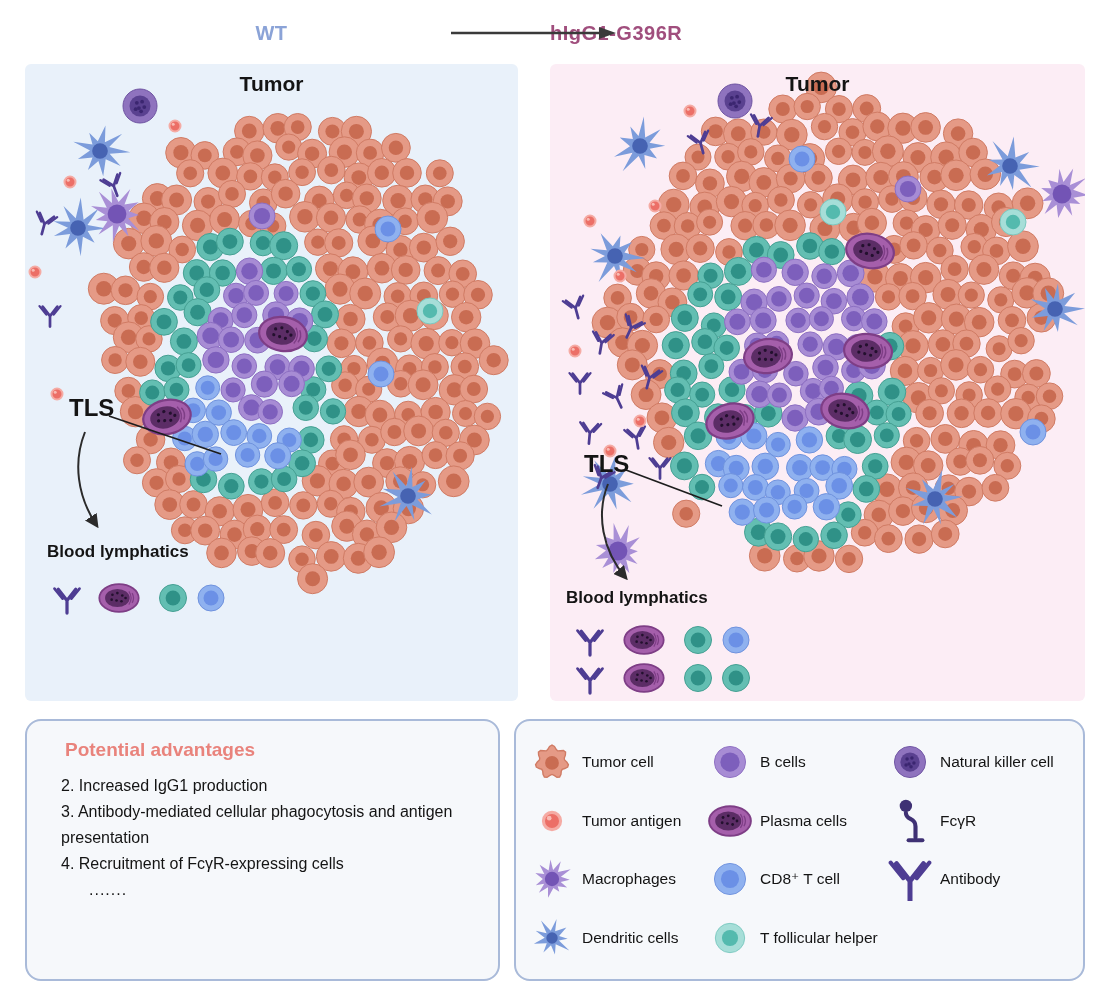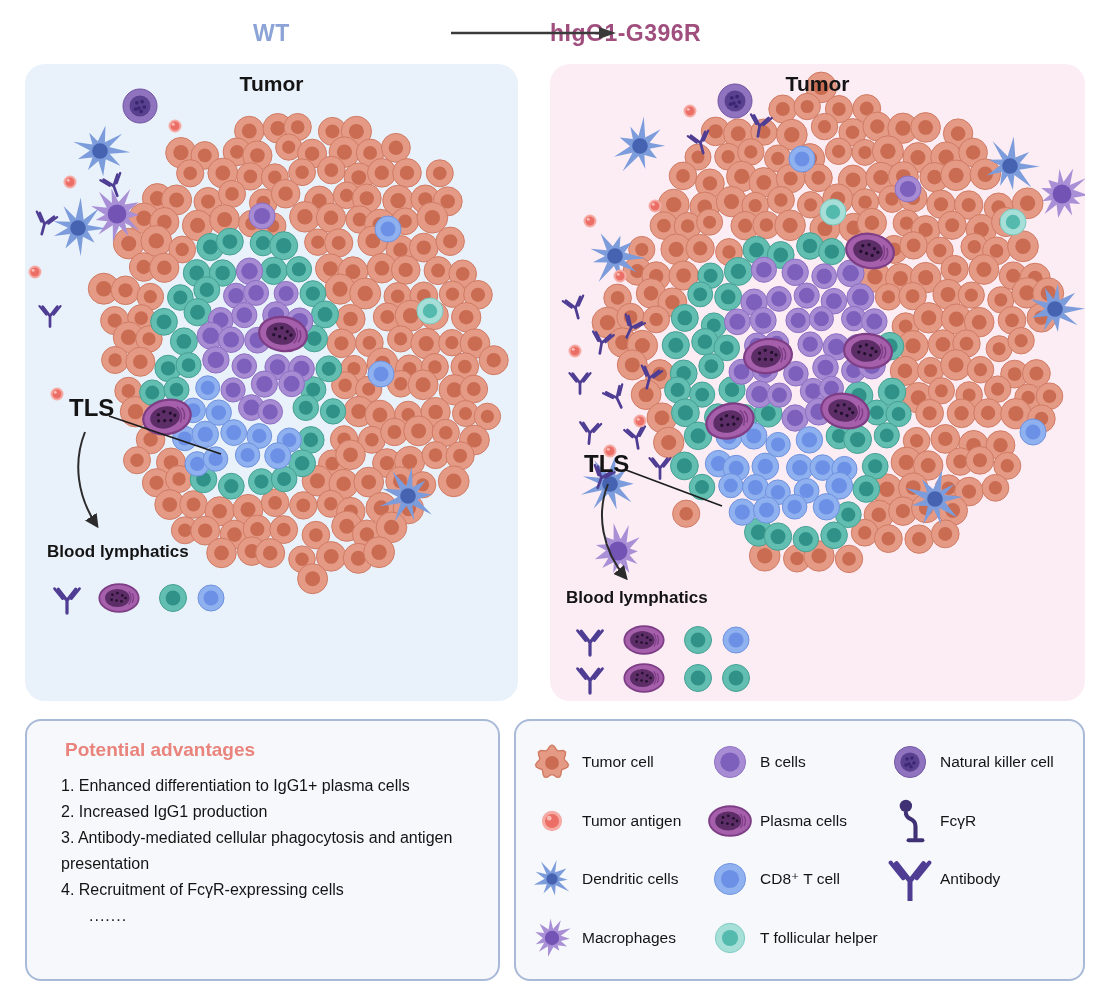--- a/index.html
+++ b/index.html
@@ -1,27 +1,27 @@
 <!DOCTYPE html>
 <html style="--wt-color: #8BA3D7; --variant-color: #A04E7D; --adv-color: #E9837C; --wt-bg: #E9F1FA; --variant-bg: #FCEDF5; --box-border: #A9BAD9; --box-bg: #F6F8FB;"><head>
 <meta charset="utf-8">
 <style>
   *{margin:0;padding:0;box-sizing:border-box;}
   html,body{background:#ffffff;}
   body{width:1108px;height:985px;font-family:"Liberation Sans","DejaVu Sans",sans-serif;color:#141414;}
   .page{width:1108px;height:985px;padding:8px 23px 10px 25px;}
 
   .titles{position:relative;display:flex;align-items:center;height:50px;}
-  .title{font-size:23px;font-weight:bold;letter-spacing:.5px;}
+  .title{font-size:20px;font-weight:bold;letter-spacing:.5px;}
   .title.wt{width:493px;text-align:center;color:var(--wt-color,#8BA3D7);}
   .title.variant{width:535px;margin-left:32px;text-align:left;color:var(--variant-color,#A04E7D);}
   .header-arrow{position:absolute;left:424px;top:18px;width:170px;height:14px;}
 
   .panels{display:flex;gap:32px;margin-top:6px;}
-  .panel{position:relative;height:637px;border-radius:20px;overflow:hidden;}
+  .panel{position:relative;height:637px;border-radius:6px;overflow:hidden;}
   .panel-wt{width:493px;background:var(--wt-bg,#E9F1FA);}
   .panel-variant{width:535px;background:var(--variant-bg,#FCEDF5);}
   .tumor-art{position:absolute;inset:0;width:100%;height:100%;display:block;}
   .tumor-label{position:absolute;top:8px;left:0;width:100%;text-align:center;font-size:21px;font-weight:bold;z-index:2;}
   .tls-label{position:absolute;font-size:24px;font-weight:bold;z-index:2;}
   .panel-wt .tls-label{left:44px;top:330px;}
   .panel-variant .tls-label{left:34px;top:386px;}
   .blood-label{position:absolute;font-size:17px;font-weight:bold;z-index:2;}
   .panel-wt .blood-label{left:22px;top:478px;}
   .panel-variant .blood-label{left:16px;top:524px;}
@@ -2379,21 +2379,20 @@
       <div class="tumor-label">Tumor</div>
       <div class="tls-label">TLS</div>
       <div class="blood-label">Blood lymphatics</div>
     </section>
   </div>
 
   <div class="bottom">
     <section class="box advantages">
       <h3>Potential advantages</h3>
       <div id="advantages-list">
-          <div class="adv-item">1. Enhanced differentiation to IgG1+ plasma cells</div>
           <div class="adv-item">2. Increased IgG1 production</div>
           <div class="adv-item">3. Antibody-mediated cellular phagocytosis and antigen presentation</div>
           <div class="adv-item">4. Recruitment of FcγR-expressing cells</div>
         </div>
       <div class="ellipsis">.......</div>
     </section>
 
     <section class="box legend">
       <div id="legend-grid" class="legend-grid">
           <div class="legend-item">
@@ -2408,34 +2407,34 @@
               <g transform="translate(24,24) scale(1.7)">
                 <circle r="5.5" fill="#EC6F67" stroke="#F5ABA4" stroke-width="2"></circle>
                 <circle cx="-1.8" cy="-1.8" r="1.5" fill="#F8BBB4"></circle>
               </g>
             </svg>
             <span class="legend-label">Tumor antigen</span>
           </div>
           <div class="legend-item">
             <svg class="legend-icon" viewBox="0 0 48 48">
               <g transform="translate(24,24)">
+                <path d="M19.3,0.9 L9.5,3.2 L16.5,9.2 L6.2,7.8 L8.0,14.0 L1.5,9.9 L-4.3,20.4 L-4.4,9.0 L-14.3,14.9 L-8.5,5.3 L-17.7,6.7 L-10.0,-0.1 L-18.2,-6.6 L-8.4,-5.4 L-13.5,-15.5 L-3.7,-9.3 L-1.7,-21.3 L1.2,-9.9 L9.6,-19.3 L6.5,-7.6 L20.4,-10.7 L9.7,-2.4 Z" fill="#A98FD6" stroke-linejoin="round"></path>
+                <circle r="7.8" fill="#7354B5"></circle>
+              </g>
+            </svg>
+            <span class="legend-label">Macrophages</span>
+          </div>
+          <div class="legend-item">
+            <svg class="legend-icon" viewBox="0 0 48 48">
+              <g transform="translate(24,24)">
                 <path d="M17.1,0.7 L7.5,2.7 L18.9,13.5 L4.0,6.9 L3.2,17.9 L-1.1,7.9 L-9.4,15.9 L-5.7,5.6 L-19.8,6.4 L-8.0,-0.4 L-17.8,-7.9 L-5.9,-5.3 L-12.0,-19.0 L-1.4,-7.9 L5.0,-20.8 L3.4,-7.3 L15.7,-11.4 L7.7,-2.1 Z" fill="#7C9CDB" stroke-linejoin="round"></path>
                 <circle r="6.2" fill="#4663B2"></circle>
               </g>
             </svg>
             <span class="legend-label">Dendritic cells</span>
-          </div>
-          <div class="legend-item">
-            <svg class="legend-icon" viewBox="0 0 48 48">
-              <g transform="translate(24,24)">
-                <path d="M19.3,0.9 L9.5,3.2 L16.5,9.2 L6.2,7.8 L8.0,14.0 L1.5,9.9 L-4.3,20.4 L-4.4,9.0 L-14.3,14.9 L-8.5,5.3 L-17.7,6.7 L-10.0,-0.1 L-18.2,-6.6 L-8.4,-5.4 L-13.5,-15.5 L-3.7,-9.3 L-1.7,-21.3 L1.2,-9.9 L9.6,-19.3 L6.5,-7.6 L20.4,-10.7 L9.7,-2.4 Z" fill="#A98FD6" stroke-linejoin="round"></path>
-                <circle r="7.8" fill="#7354B5"></circle>
-              </g>
-            </svg>
-            <span class="legend-label">Macrophages</span>
           </div>
           <div class="legend-item">
             <svg class="legend-icon" viewBox="0 0 48 48">
               <g transform="translate(24.0,24.0)">
                 <circle r="17.0" fill="#A78CD4" stroke="#8D6FC2" stroke-width="1"></circle>
                 <circle r="10.5" fill="#7D5FBC"></circle>
               </g>
             </svg>
             <span class="legend-label">B cells</span>
           </div>

